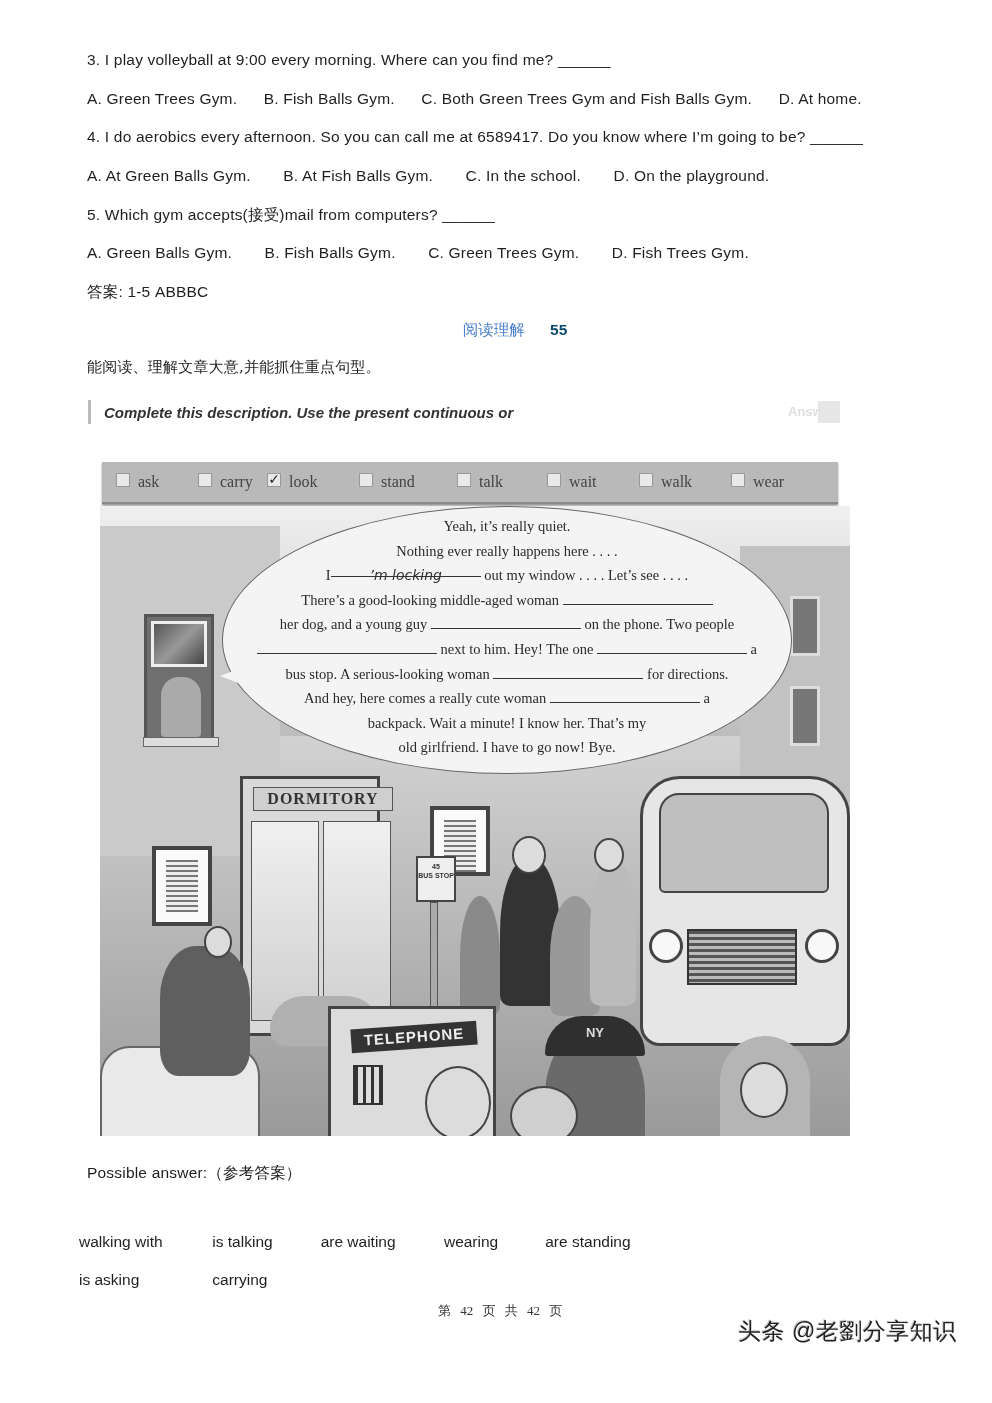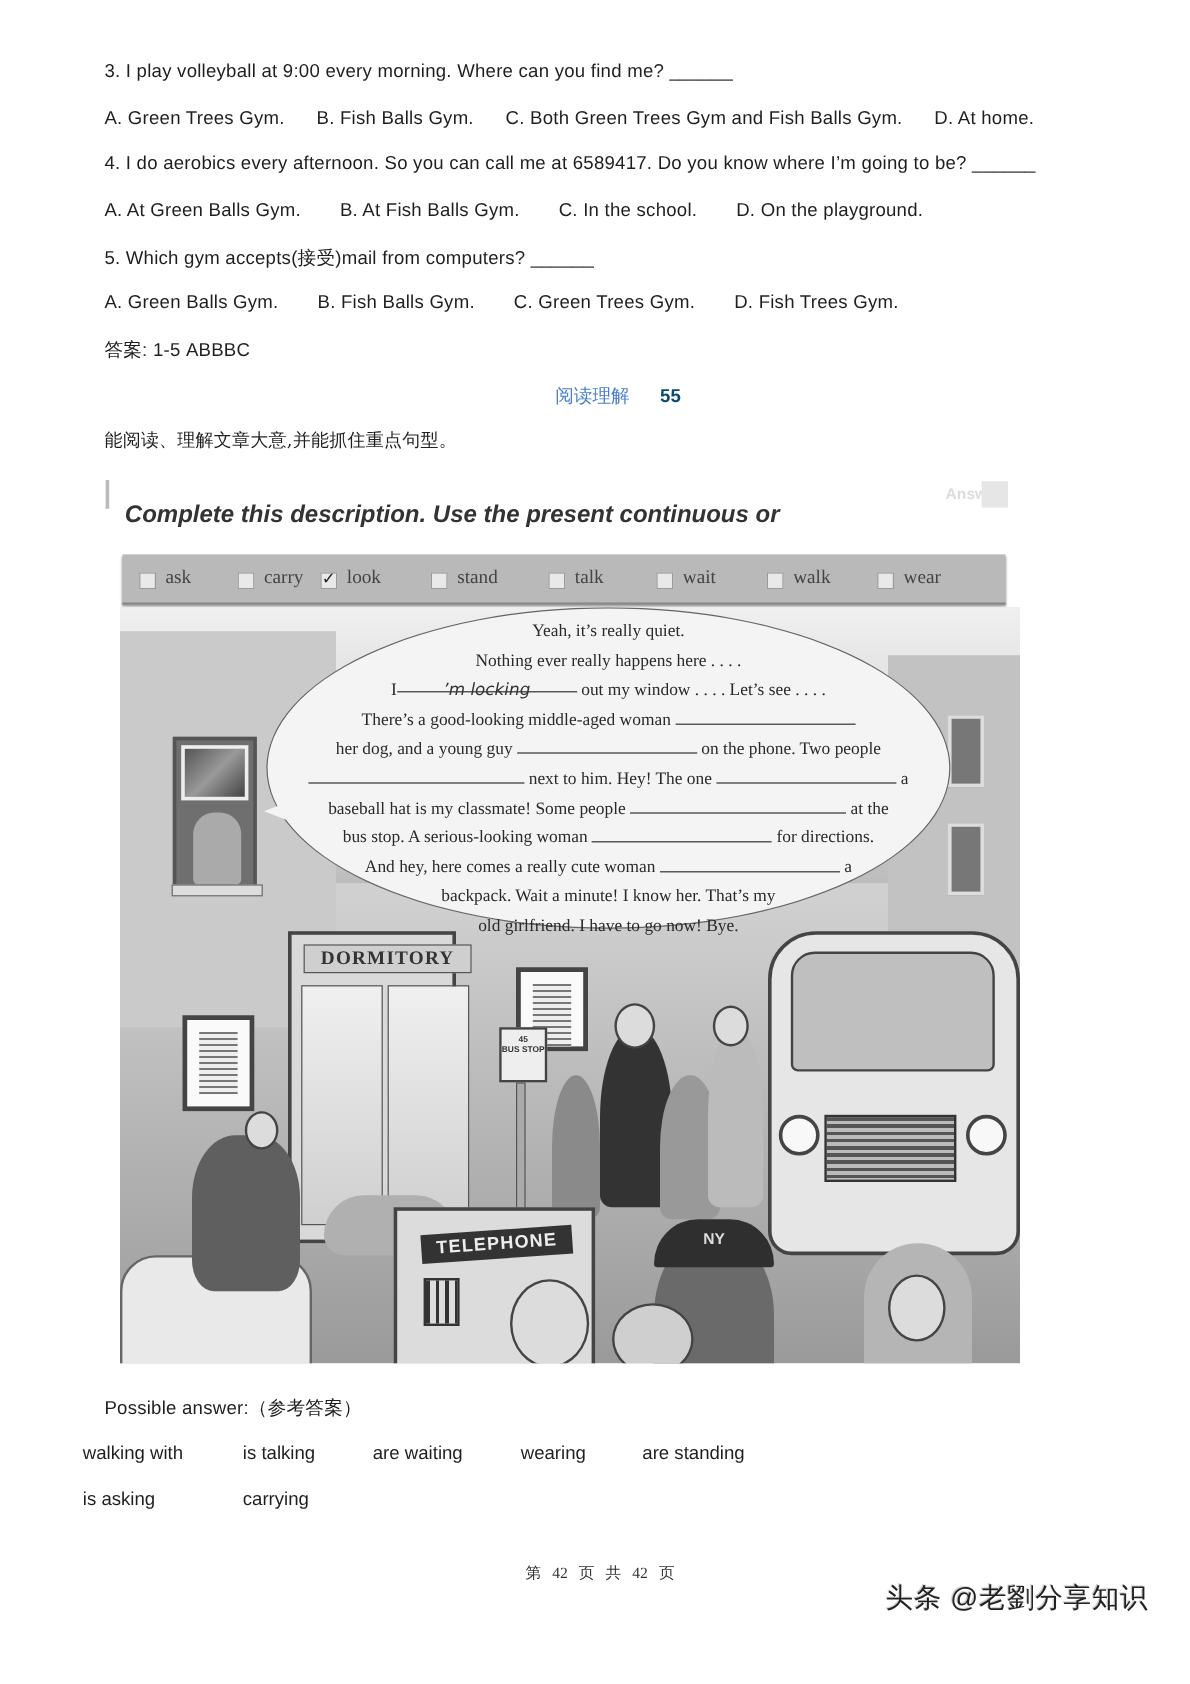--- a/index.html
+++ b/index.html
@@ -7,26 +7,26 @@
     body { position: relative; font-family: "Liberation Sans", "DejaVu Sans", sans-serif; color: #222; }
 
     .line { position: absolute; left: 87px; font-size: 15.5px; letter-spacing: 0.2px; white-space: nowrap; color: #1f1f1f; }
     .opt { display: inline-block; margin-right: 22px; }
     .heading { position: absolute; left: 0; width: 1030px; text-align: center; top: 320px; font-size: 15.5px; color: #4a7ec9; }
     .heading b { color: #0c4a6e; font-weight: bold; margin-left: 21px; }
 
     
     .exercise { position: absolute; left: 88px; top: 398px; width: 762px; height: 740px; }
     .instr-bar { position: absolute; left: 0; top: 2px; width: 3px; height: 24px; background: #bbb; }
-    .instr { position: absolute; left: 16px; top: 20px; font-family: "Liberation Sans", sans-serif; font-weight: bold; font-style: italic; font-size: 20px; line-height: 22px; color: #333; }
+    .instr { position: absolute; left: 16px; top: 4px; font-family: "Liberation Sans", sans-serif; font-weight: bold; font-style: italic; font-size: 15px; line-height: 22px; color: #333; }
     .ghost { position: absolute; left: 700px; top: 6px; font-size: 13px; color: #ddd; font-weight: bold; }
     .ghost-box { position: absolute; left: 730px; top: 3px; width: 22px; height: 22px; background: #e6e6e6; }
 
     .wordbox { position: absolute; left: 14px; top: 64px; width: 736px; height: 42px; background: #b9b9b9; border-bottom: 2px solid #8a8a8a; box-shadow: 0 2px 2px #999; display: flex; align-items: center; padding-left: 14px; }
-    .word { display: flex; align-items: flex-end; font-family: "Liberation Serif", serif; font-size: 16px; color: #444; margin-right: 0; }
+    .word { display: flex; align-items: flex-start; font-family: "Liberation Serif", serif; font-size: 16px; color: #444; margin-right: 0; }
     .chk { width: 14px; height: 14px; background: #e9e9e9; border: 1px solid #999; margin-right: 8px; position: relative; font-size: 14px; line-height: 12px; color: #222; text-align: center; }
 
     .scene { position: absolute; left: 12px; top: 108px; width: 750px; height: 630px; background: linear-gradient(180deg, #e6e6e6 0%, #cfcfcf 40%, #9a9a9a 100%); overflow: hidden; }
     .sky { position: absolute; left: 0; top: 0; width: 750px; height: 230px; background: linear-gradient(180deg,#f0f0f0,#bdbdbd); }
     .bldg-l { position: absolute; left: 0; top: 20px; width: 180px; height: 330px; background: #cacaca; }
     .bldg-r { position: absolute; right: 0; top: 40px; width: 110px; height: 300px; background: #c2c2c2; }
     .win-r1 { position: absolute; right: 30px; top: 50px; width: 30px; height: 60px; background: #777; border: 3px solid #ddd; }
     .win-r2 { position: absolute; right: 30px; top: 140px; width: 30px; height: 60px; background: #777; border: 3px solid #ddd; }
 
     .window-man { position: absolute; left: 44px; top: 108px; width: 70px; height: 130px; border: 3px solid #555; background: #6f6f6f; }
@@ -57,21 +57,21 @@
 
     .phone { position: absolute; left: 228px; top: 500px; width: 168px; height: 140px; background: #dcdcdc; border: 3px solid #444; }
     .phone-sign { position: absolute; left: 20px; top: 16px; width: 126px; height: 24px; background: #333; color: #eee; font-size: 15px; font-weight: bold; text-align: center; line-height: 24px; letter-spacing: 1px; transform: rotate(-4deg); }
     .phone-keys { position: absolute; left: 22px; top: 56px; width: 30px; height: 40px; background: repeating-linear-gradient(90deg,#333 0 3px,#ddd 3px 8px); border: 2px solid #333; }
 
     .person { position: absolute; border-radius: 50% 50% 10px 10px; background: #8a8a8a; }
     .face { position: absolute; border-radius: 50%; background: #dcdcdc; border: 2px solid #444; }
     .car { position: absolute; left: 0; top: 540px; width: 160px; height: 100px; background: #e9e9e9; border: 2px solid #666; border-radius: 30px 30px 0 0; }
 
     .answer-title { top: 1163px; }
-    .answers { position: absolute; left: 69px; font-size: 15.5px; color: #1f1f1f; white-space: nowrap; }
+    .answers { position: absolute; left: 79px; font-size: 15.5px; color: #1f1f1f; white-space: nowrap; margin-top: 30px; }
     .answers span { display: inline-block; }
 
     .footer { position: absolute; top: 1302px; left: 0; width: 1000px; text-align: center; font-family: "Liberation Serif", "DejaVu Serif", serif; font-size: 13px; color: #333; word-spacing: 6px; }
     .watermark { position: absolute; left: 738px; top: 1316px; font-size: 23px; color: #222; letter-spacing: 0.5px; text-shadow: 1px 1px 0 #fff, -1px -1px 0 #ccc; white-space: nowrap; }
   </style>
 </head>
 <body>
 
 <div class="line" style="top:51px">3. I play volleyball at 9:00 every morning. Where can you find me? ______</div>
 <div class="line" style="top:90px">
@@ -207,21 +207,20 @@
 
     <div class="bubble"></div>
     <div class="bubble-tail"></div>
     <div class="btext">
       <span class="row">Yeah, it’s really quiet.</span>
       <span class="row">Nothing ever really happens here . . . .</span>
       <span class="row"><span>I</span><span class="blank hand" style="width:150px; text-align:center; border-bottom:1px solid #333;">’m locking</span> <span>out my window . . . . Let’s see . . . .</span></span>
       <span class="row"><span>There’s a good-looking middle-aged woman</span> <span class="blank" style="width:150px"></span></span>
       <span class="row"><span>her dog, and a young guy</span> <span class="blank" style="width:150px"></span> <span>on the phone. Two people</span></span>
       <span class="row"><span class="blank" style="width:180px"></span> <span>next to him. Hey! The one</span> <span class="blank" style="width:150px"></span> <span>a</span></span>
-      <span class="row"><span>baseball hat is my classmate! Some people</span> <span class="blank" style="width:180px"></span> <span>at the</span></span>
       <span class="row"><span>bus stop. A serious-looking woman</span> <span class="blank" style="width:150px"></span> <span>for directions.</span></span>
       <span class="row"><span>And hey, here comes a really cute woman</span> <span class="blank" style="width:150px"></span> <span>a</span></span>
       <span class="row">backpack. Wait a minute! I know her. That’s my</span>
       <span class="row">old girlfriend. I have to go now! Bye.</span>
     </div>
   </div>
 </div>
 
 <div class="line answer-title">Possible answer:（参考答案）</div>
 <div class="answers" style="top:1203px">

